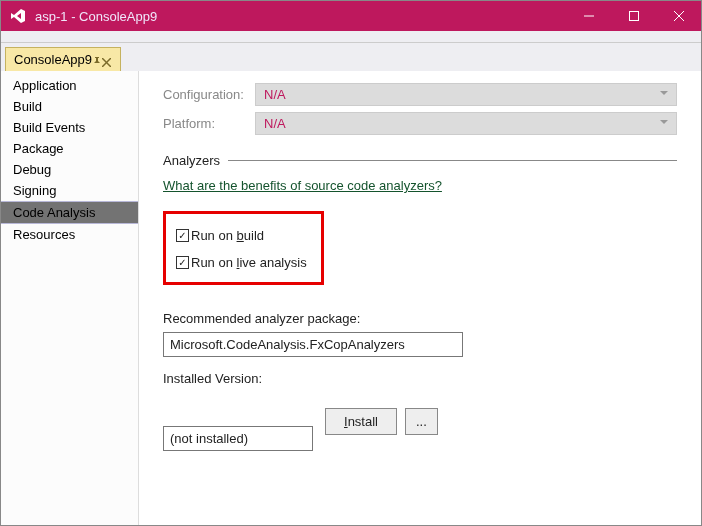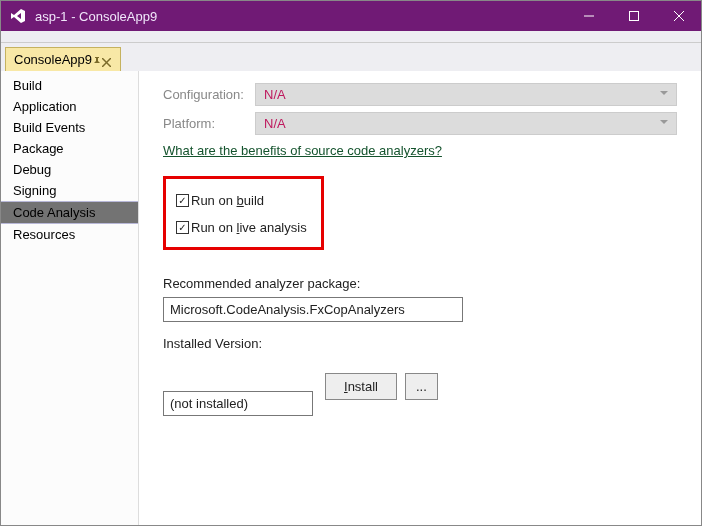--- a/index.html
+++ b/index.html
@@ -1,18 +1,18 @@
 <!DOCTYPE html>
 <html><head>
 <meta charset="utf-8">
 <style>
 * { box-sizing: border-box; margin: 0; padding: 0; font-family: "Segoe UI", Tahoma, sans-serif; font-size: 13px; }
 body { background: #fff; width: 702px; height: 526px; overflow: hidden; border: 1px solid #888; }
 
-.titlebar { background: #701a75; height: 30px; display: flex; align-items: center; color: #fff; padding-left: 8px; }
+.titlebar { background: #be185d; height: 30px; display: flex; align-items: center; color: #fff; padding-left: 8px; }
 .titlebar .logo { width: 18px; height: 18px; display: inline-flex; align-items: center; justify-content: center; margin-right: 8px; }
 .titlebar .title { flex: 1; font-size: 13px; color: #f0e6fa; }
 .titlebar .winbtns { display: flex; }
 .titlebar .winbtn { width: 45px; height: 30px; display: flex; align-items: center; justify-content: center; cursor: default; }
 .titlebar .winbtn svg { stroke: #fff; }
 
 .toolbar { background: #eeeef2; height: 12px; border-bottom: 1px solid #ccc; }
 
 .tabstrip { background: #eeeef2; height: 28px; display: flex; align-items: flex-end; padding-left: 4px; }
 .tab { background: #f8e8a6; border: 1px solid #c5b25f; border-bottom: none; padding: 4px 8px; display: flex; align-items: center; gap: 0; position: relative; }
@@ -96,40 +96,44 @@
       <svg width="9" height="9">
           <line x1="0" y1="0" x2="9" y2="9" stroke="#7a6a2a" stroke-width="1.5"></line>
           <line x1="9" y1="0" x2="0" y2="9" stroke="#7a6a2a" stroke-width="1.5"></line>
         </svg>
     </span>
   </div>
 </div>
 
 <div class="body">
   <div class="sidebar">
+    <div class="sidebar-item"><span>Application</span></div>
     <div class="sidebar-item"><span>Build</span></div>
-    <div class="sidebar-item"><span>Application</span></div>
     <div class="sidebar-item"><span>Build Events</span></div>
     <div class="sidebar-item"><span>Package</span></div>
     <div class="sidebar-item"><span>Debug</span></div>
     <div class="sidebar-item"><span>Signing</span></div>
     <div class="sidebar-item selected"><span>Code Analysis</span></div>
     <div class="sidebar-item"><span>Resources</span></div>
   </div>
 
   <div class="content">
     <div class="cfg-row">
       <span class="cfg-label">Configuration:</span>
       <div class="cfg-combo"><span>N/A</span></div>
     </div>
     <div class="cfg-row">
       <span class="cfg-label">Platform:</span>
       <div class="cfg-combo"><span>N/A</span></div>
     </div>
 
+    <div class="section-hdr">
+      <span>Analyzers</span>
+      <div class="line"></div>
+    </div>
 
     <a class="link">What are the benefits of source code analyzers?</a>
 
     <div class="redbox">
       <div class="chk-row">
         <span class="chk checked"></span>
         <span><span>Run on </span><span class="mnemonic">b</span><span>uild</span></span>
       </div>
       <div class="chk-row">
         <span class="chk checked"></span>

